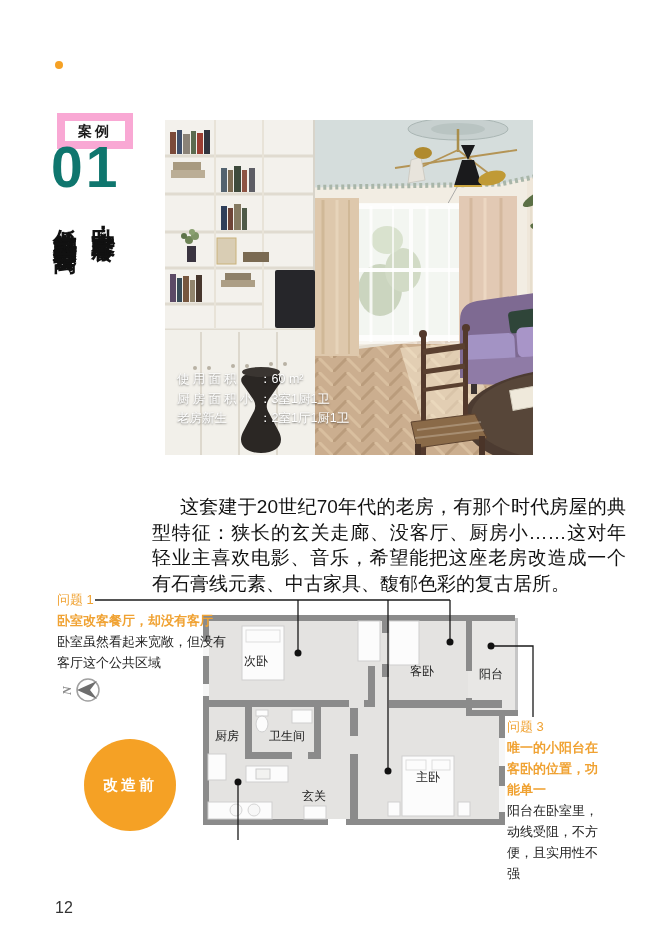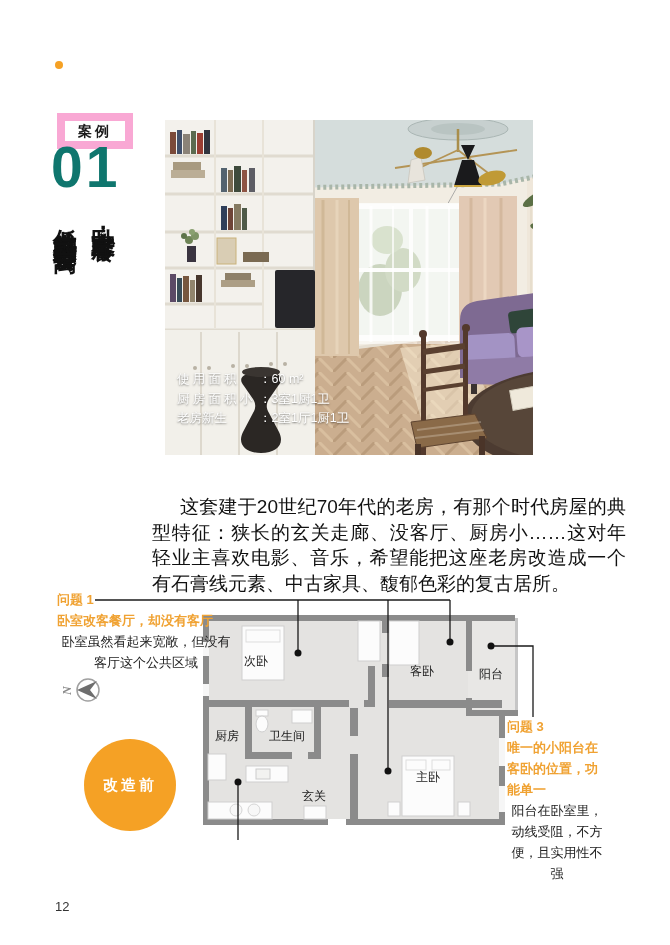--- a/index.html
+++ b/index.html
@@ -41,32 +41,32 @@
   .rf{fill:var(--roomfill);}
   .fu{fill:#FCFCFC;stroke:#CFCFCF;stroke-width:1;}
   .gap{fill:#F6F6F6;}
   .gapr{fill:var(--roomfill);}
   .plan-label{font:12px "Liberation Sans",sans-serif;fill:#1A1A1A;}
   .callout{stroke:#1A1A1A;stroke-width:1.3;fill:none;}
   .cdot{fill:#111;}
   .ntext{font:italic bold 12px "Liberation Serif",serif;fill:#8A8A8A;}
 
   .problem{font-size:13px;line-height:21px;}
-  .ptitle{color:var(--accent-text);font-weight:bold;}
+  .ptitle{color:var(--accent-text);font-weight:normal;}
   .phead{color:var(--accent-text);font-weight:bold;}
-  .pdetail{color:#222;text-align:center;}
+  .pdetail{color:#222;}
   #problem1{left:57px;top:589px;width:178px;}
   #problem2{left:215px;top:841px;width:330px;}
   #problem3{left:507px;top:716px;width:100px;}
 
   #stage-circle{left:84px;top:739px;width:92px;height:92px;border-radius:50%;
                 background:var(--accent);color:#fff;font-size:15px;font-weight:bold;
                 letter-spacing:3px;text-align:center;line-height:92px;}
 
-  #page-num{left:55px;top:899px;font-size:13px;color:#333;}
+  #page-num{left:55px;top:899px;font-size:16px;color:#333;}
 </style>
 </head>
 <body>
 
 <div id="page">
 
   <div class="abs" id="hdr-dot"></div>
 
   <div class="abs" id="case-badge">案例</div>
   <div class="abs" id="case-num">01</div>

